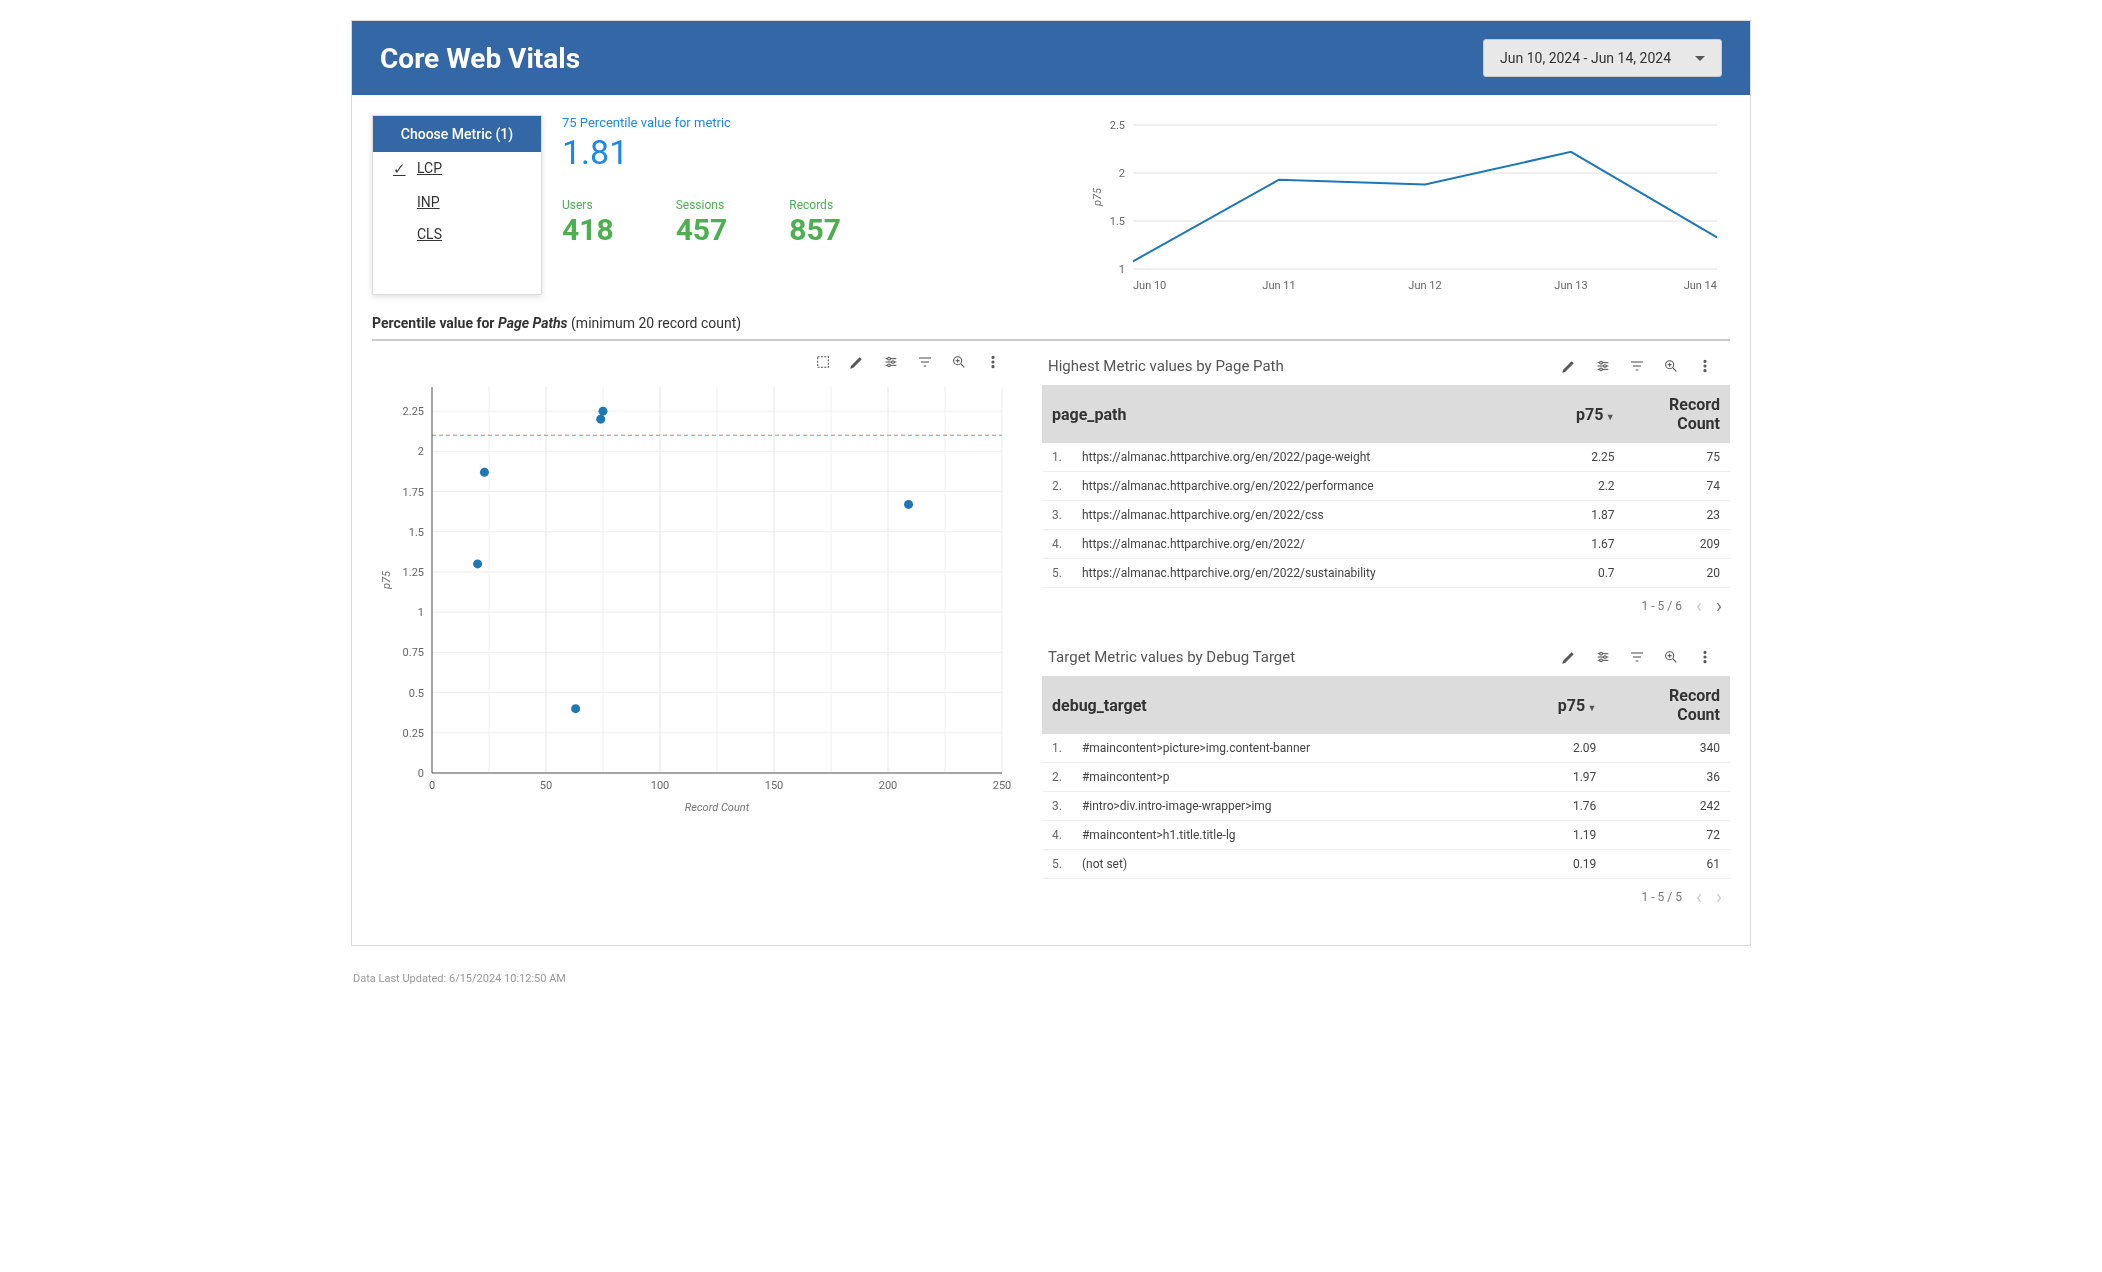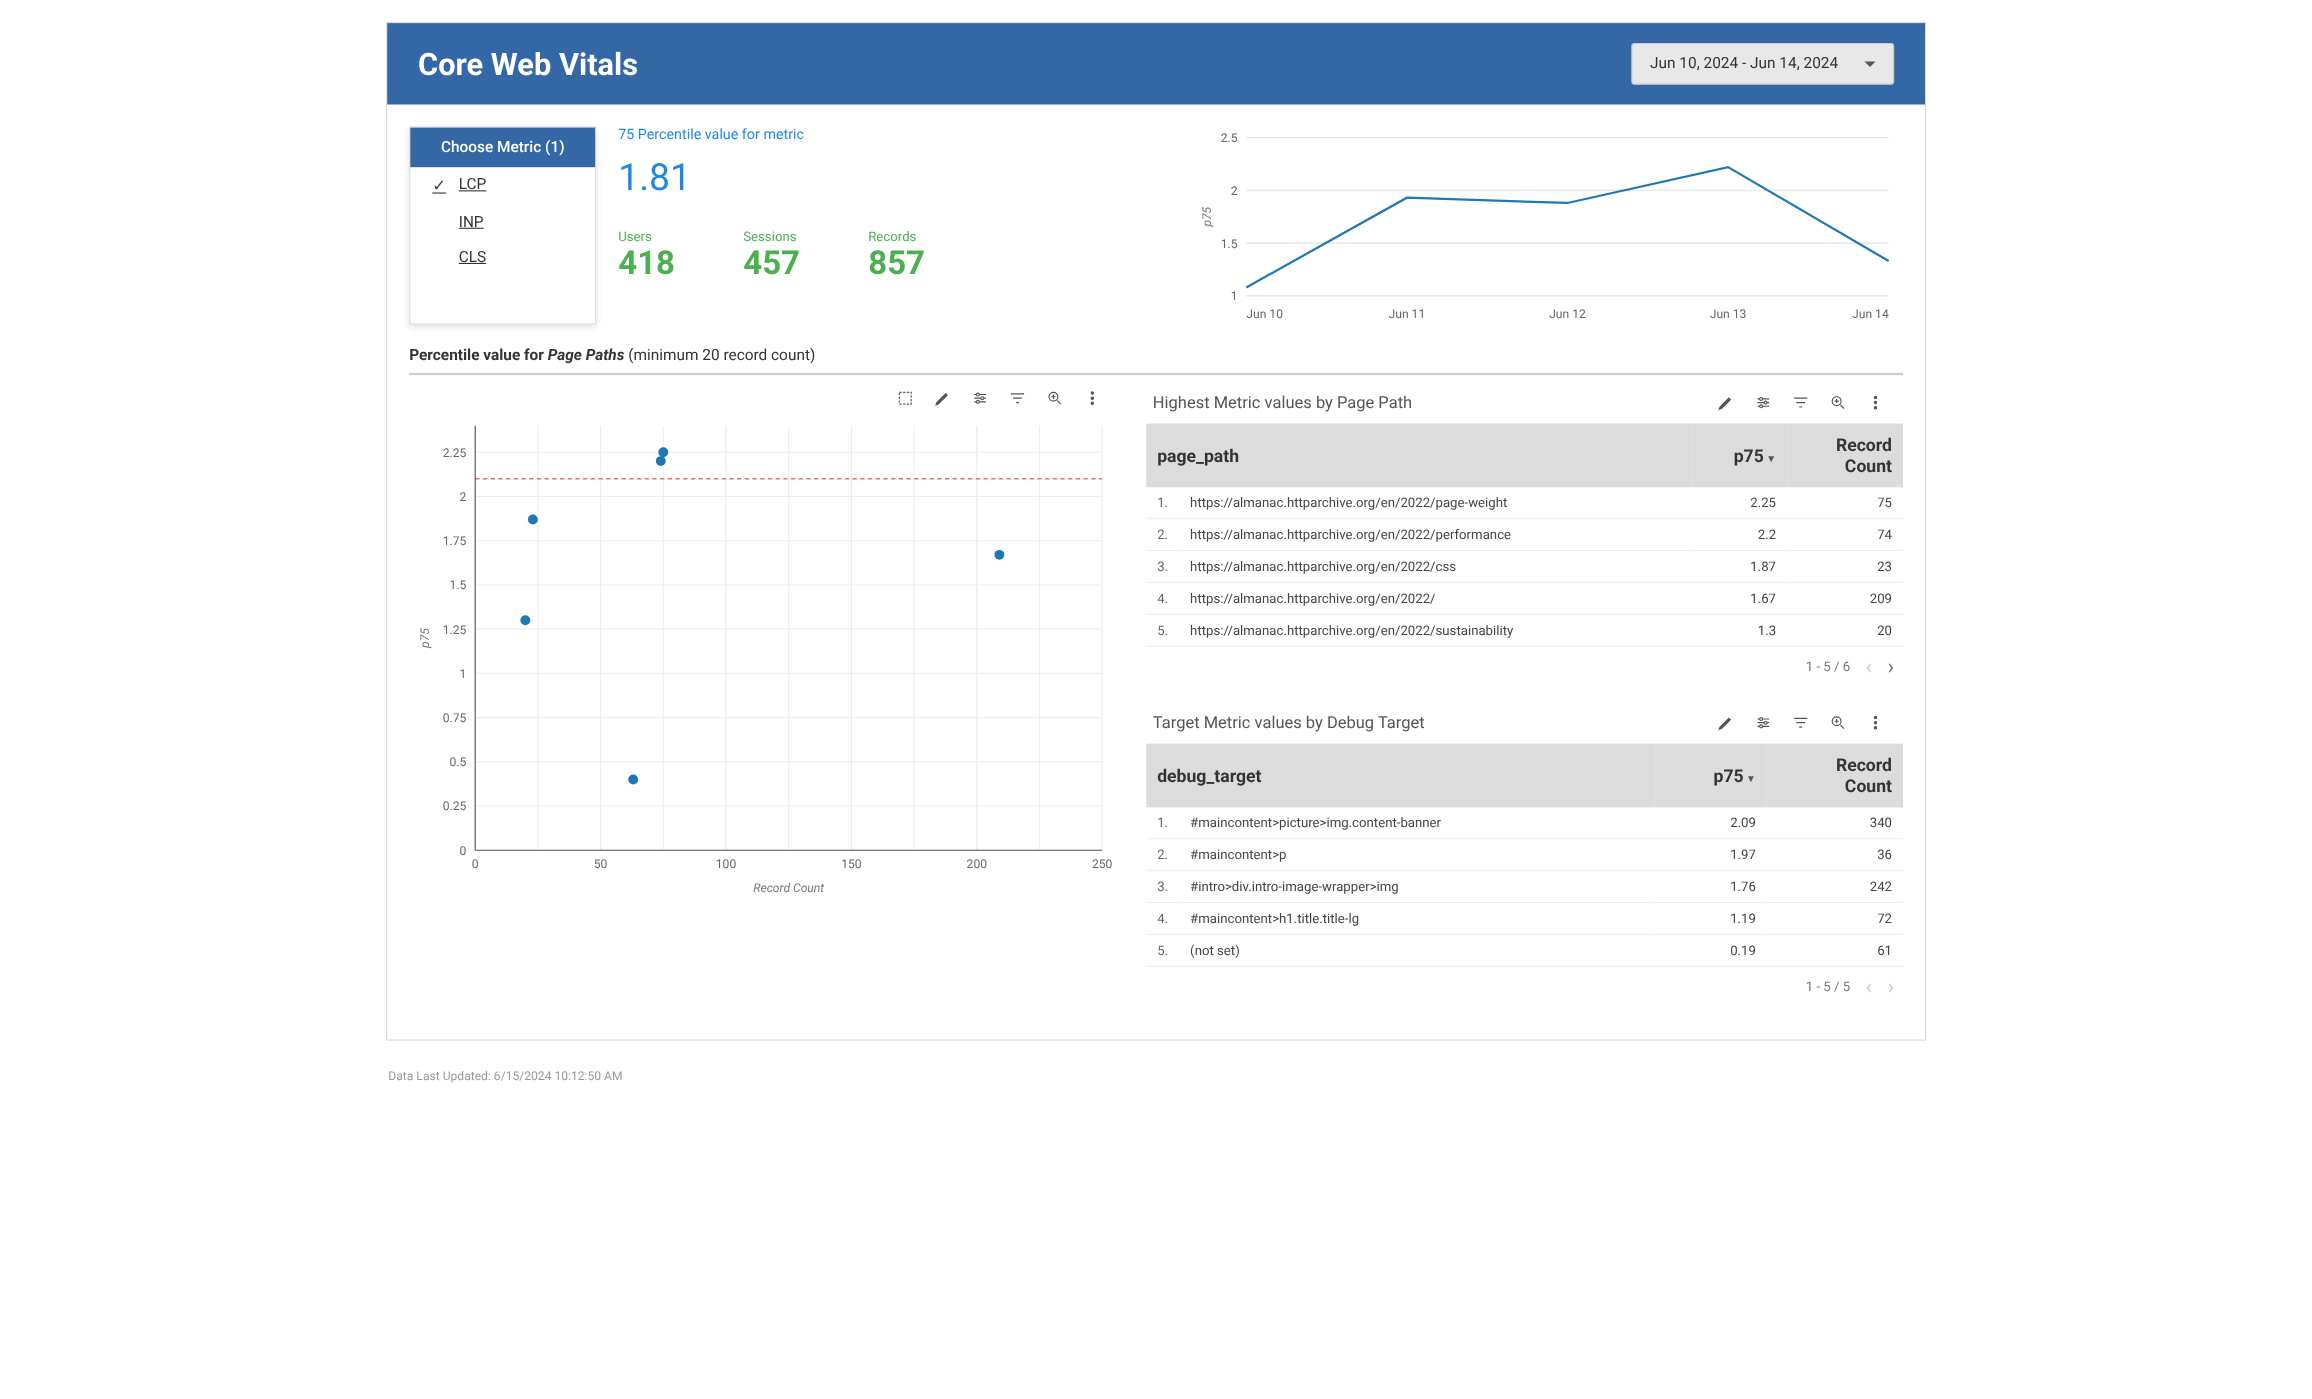--- a/index.html
+++ b/index.html
@@ -86,21 +86,21 @@
     color: #333;
     text-decoration: underline;
   }
   .metric-option .check { width: 18px; color: #444; font-size: 15px; }
   .metric-option.selected .check::before { content: "✓"; }
   .metric-option-label { margin-left: 6px; }
   .stats {
     flex: 1;
   }
   .p75-label { color: #1E88E5; font-size: 13px; }
-  .p75-value { color: #1E88E5; font-size: 34px; font-weight: 400; margin-top: 12px; }
+  .p75-value { color: #1E88E5; font-size: 34px; font-weight: 400; margin-top: 2px; }
   .stat-row { display: flex; gap: 62px; margin-top: 26px; }
   .stat-label { color: var(--green); font-size: 12px; font-weight: 400; }
   .stat-value { color: var(--green); font-size: 30px; font-weight: 700; }
   .right-top {
     flex: 1;
   }
   
   .line-chart {
     position: relative;
     height: 180px;
@@ -455,21 +455,21 @@
               </tr>
               <tr>
                 <td class="idx">4.</td>
                 <td>https://almanac.httparchive.org/en/2022/</td>
                 <td class="right">1.67</td>
                 <td class="right">209</td>
               </tr>
               <tr>
                 <td class="idx">5.</td>
                 <td>https://almanac.httparchive.org/en/2022/sustainability</td>
-                <td class="right">1.3</td>
+                <td class="right">0.7</td>
                 <td class="right">20</td>
               </tr>
             </tbody>
     </table>
     <div class="pager">
       <span>1 - 5 / 6</span>
       <span class="arrow dim">‹</span>
       <span class="arrow ">›</span>
     </div>
         </div>

